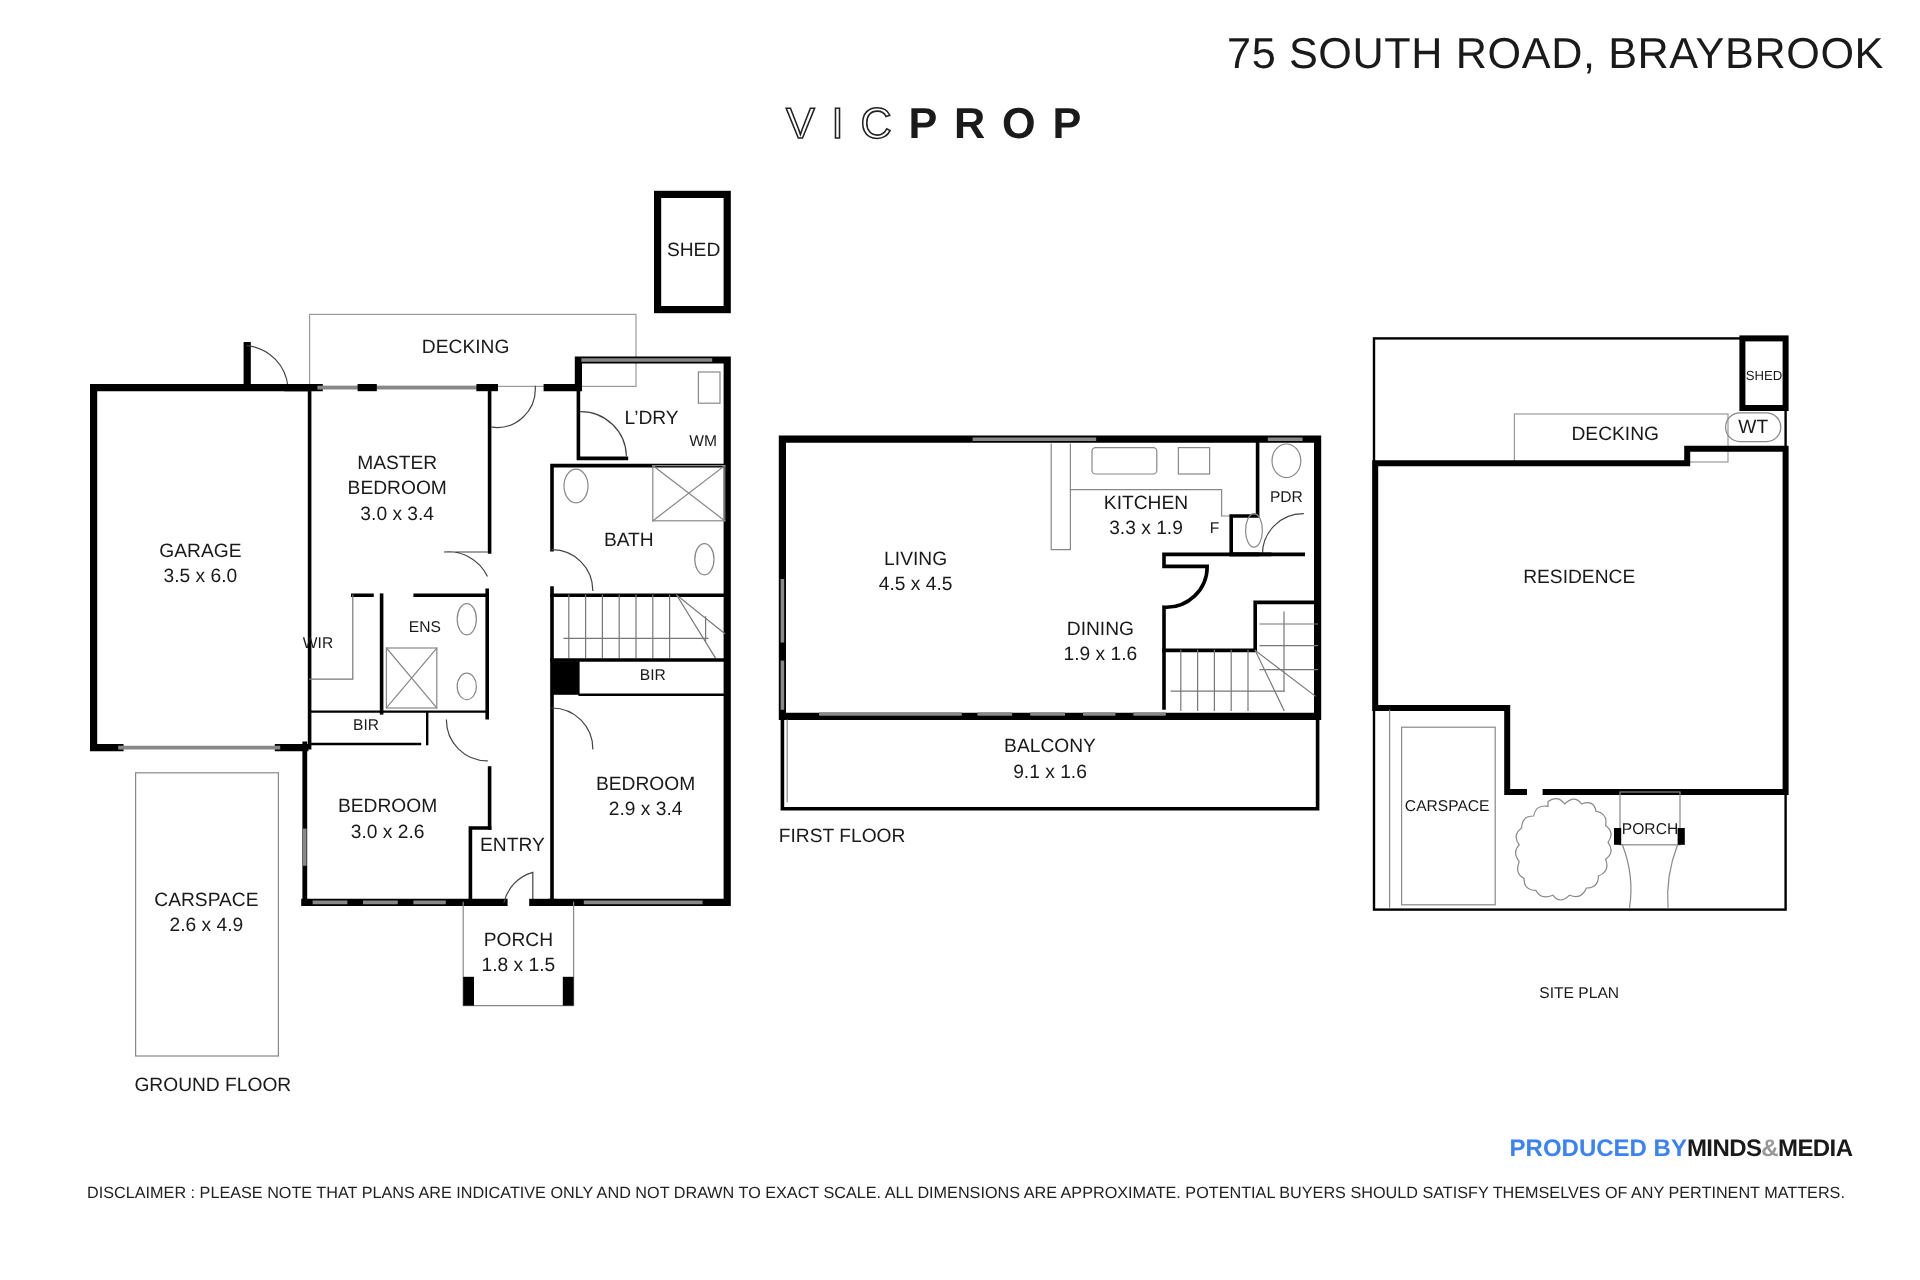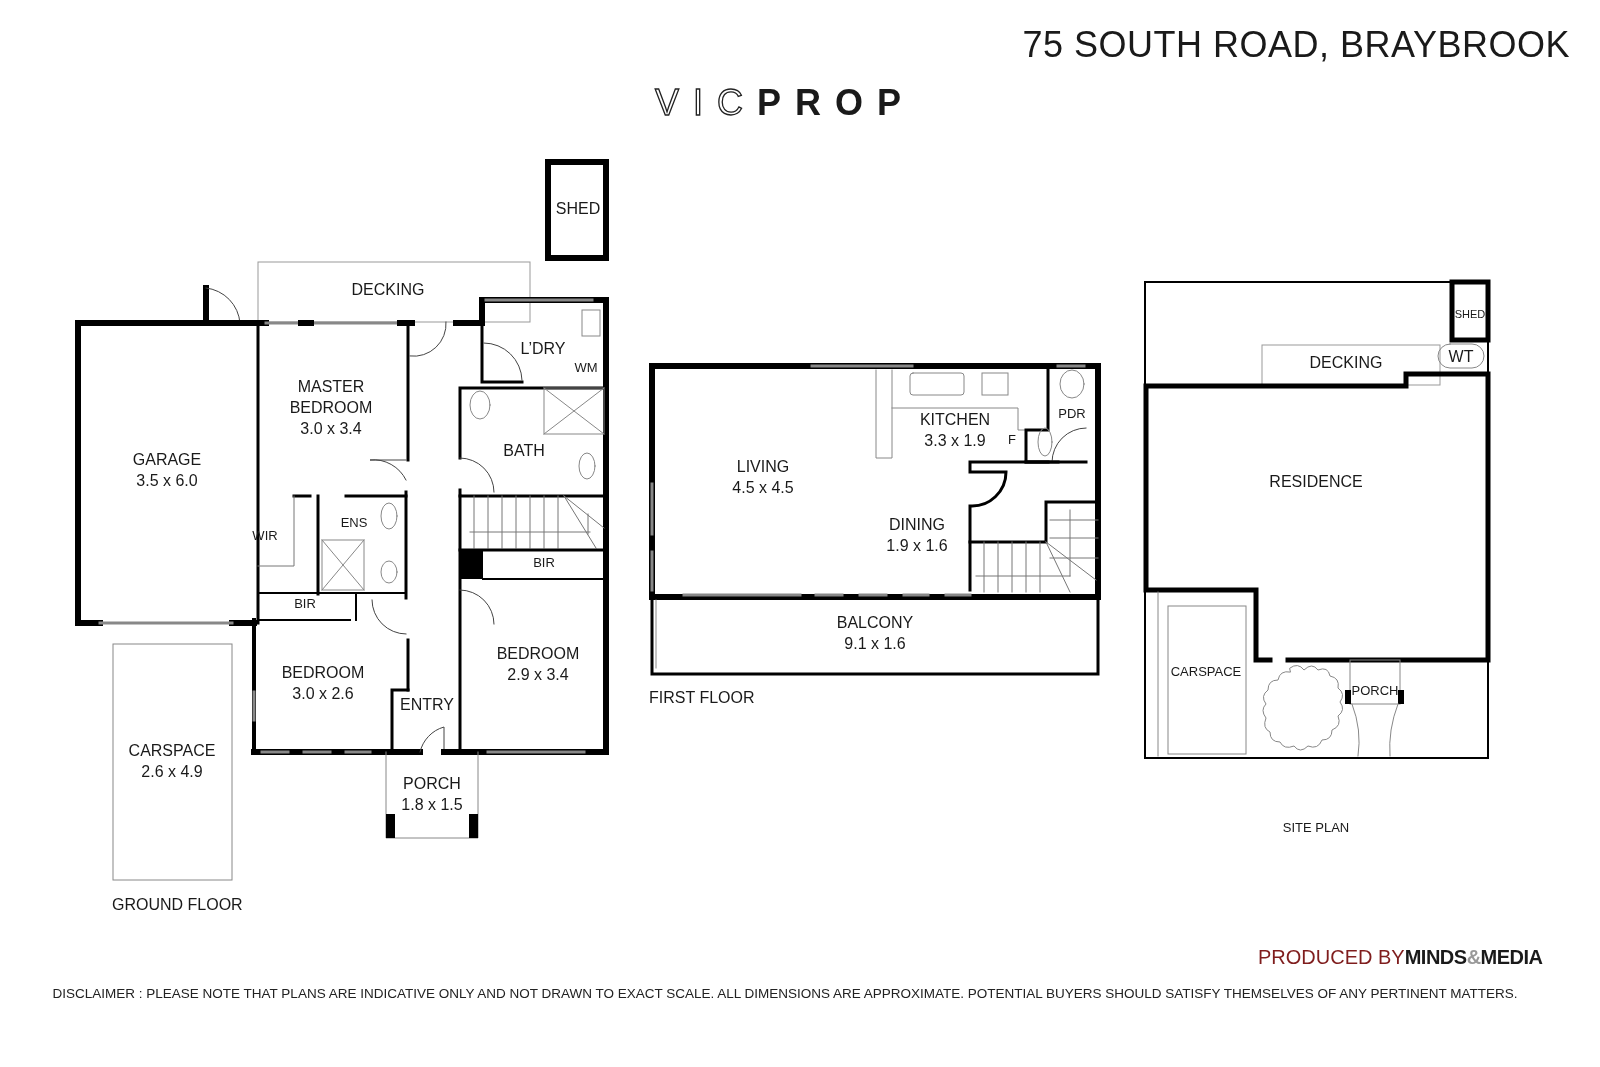--- a/index.html
+++ b/index.html
@@ -7,24 +7,24 @@
   .title { position:absolute; left:0; width:1570px; top:24px; text-align:right; font-size:36px; letter-spacing:0.5px; }
   .brand { position:absolute; left:0; width:1570px; top:82px; text-align:center; font-size:36px; letter-spacing:14px; }
   .brand .outline { color:#fff; -webkit-text-stroke:1.3px #222; font-weight:300; }
   .brand .solid { font-weight:bold; color:#1a1a1a; }
   svg.plan { position:absolute; left:0; top:0; }
   .lbl { position:absolute; text-align:center; font-size:16px; line-height:21px; white-space:nowrap; transform:translateX(-50%); }
   .lbl.sm { font-size:13px; line-height:16px; }
   .lbl.xs { font-size:11px; }
   .lbl.left { transform:none; text-align:right; }
   .produced { position:absolute; left:1258px; top:946px; font-size:20px; }
-  .produced .by { color:#7f1d1d; }
+  .produced .by { color:#3b82f6;font-weight:bold; }
   .produced .mm { font-weight:bold; letter-spacing:-0.5px; margin-left:0; }
   .produced .amp { color:#999; }
-  .disclaimer { position:absolute; left:0; width:1570px; top:986px; text-align:center; font-size:13.5px; color:#222; }
+  .disclaimer { position:absolute; left:0; width:1570px; top:986px; text-align:center; font-size:13.5px; color:#222;padding-left:20px; }
 </style>
 </head>
 <body>
 
 <div class="title">75 SOUTH ROAD, BRAYBROOK</div>
 <div class="brand"><span class="outline">VIC</span><span class="solid">PROP</span></div>
 
 <svg class="plan" width="1600" height="1067" viewBox="0 0 1600 1067">
   <g fill="none" stroke="#000" stroke-linecap="square">
 

